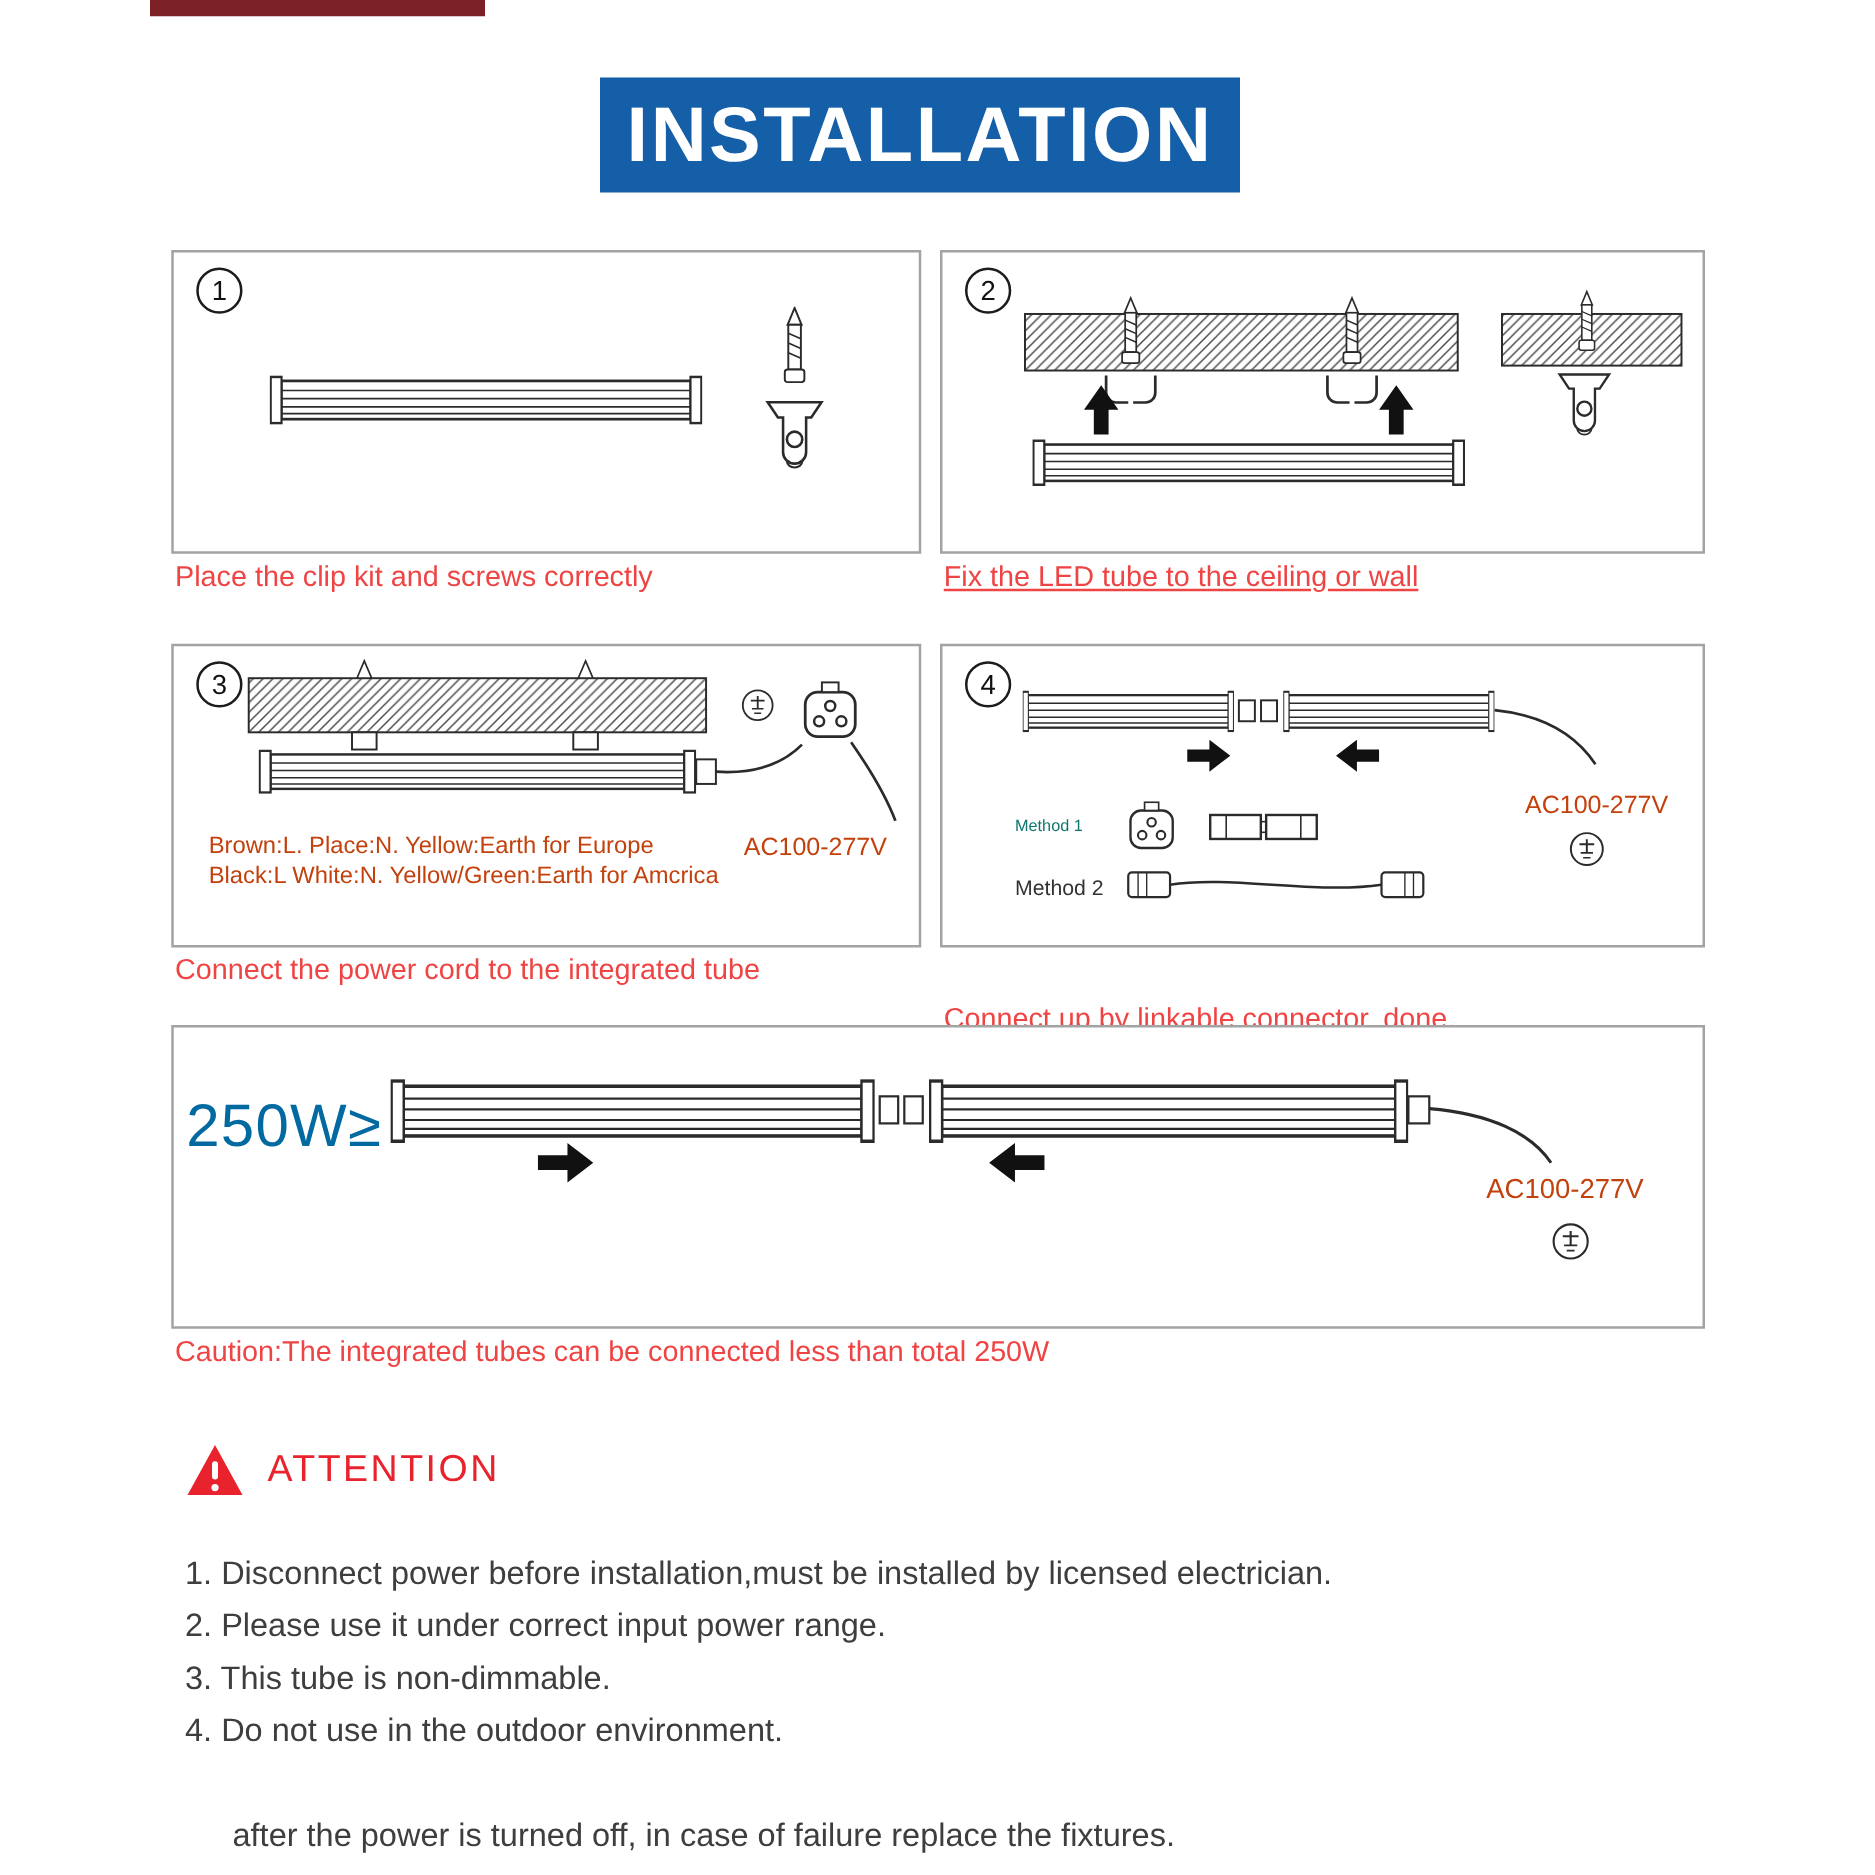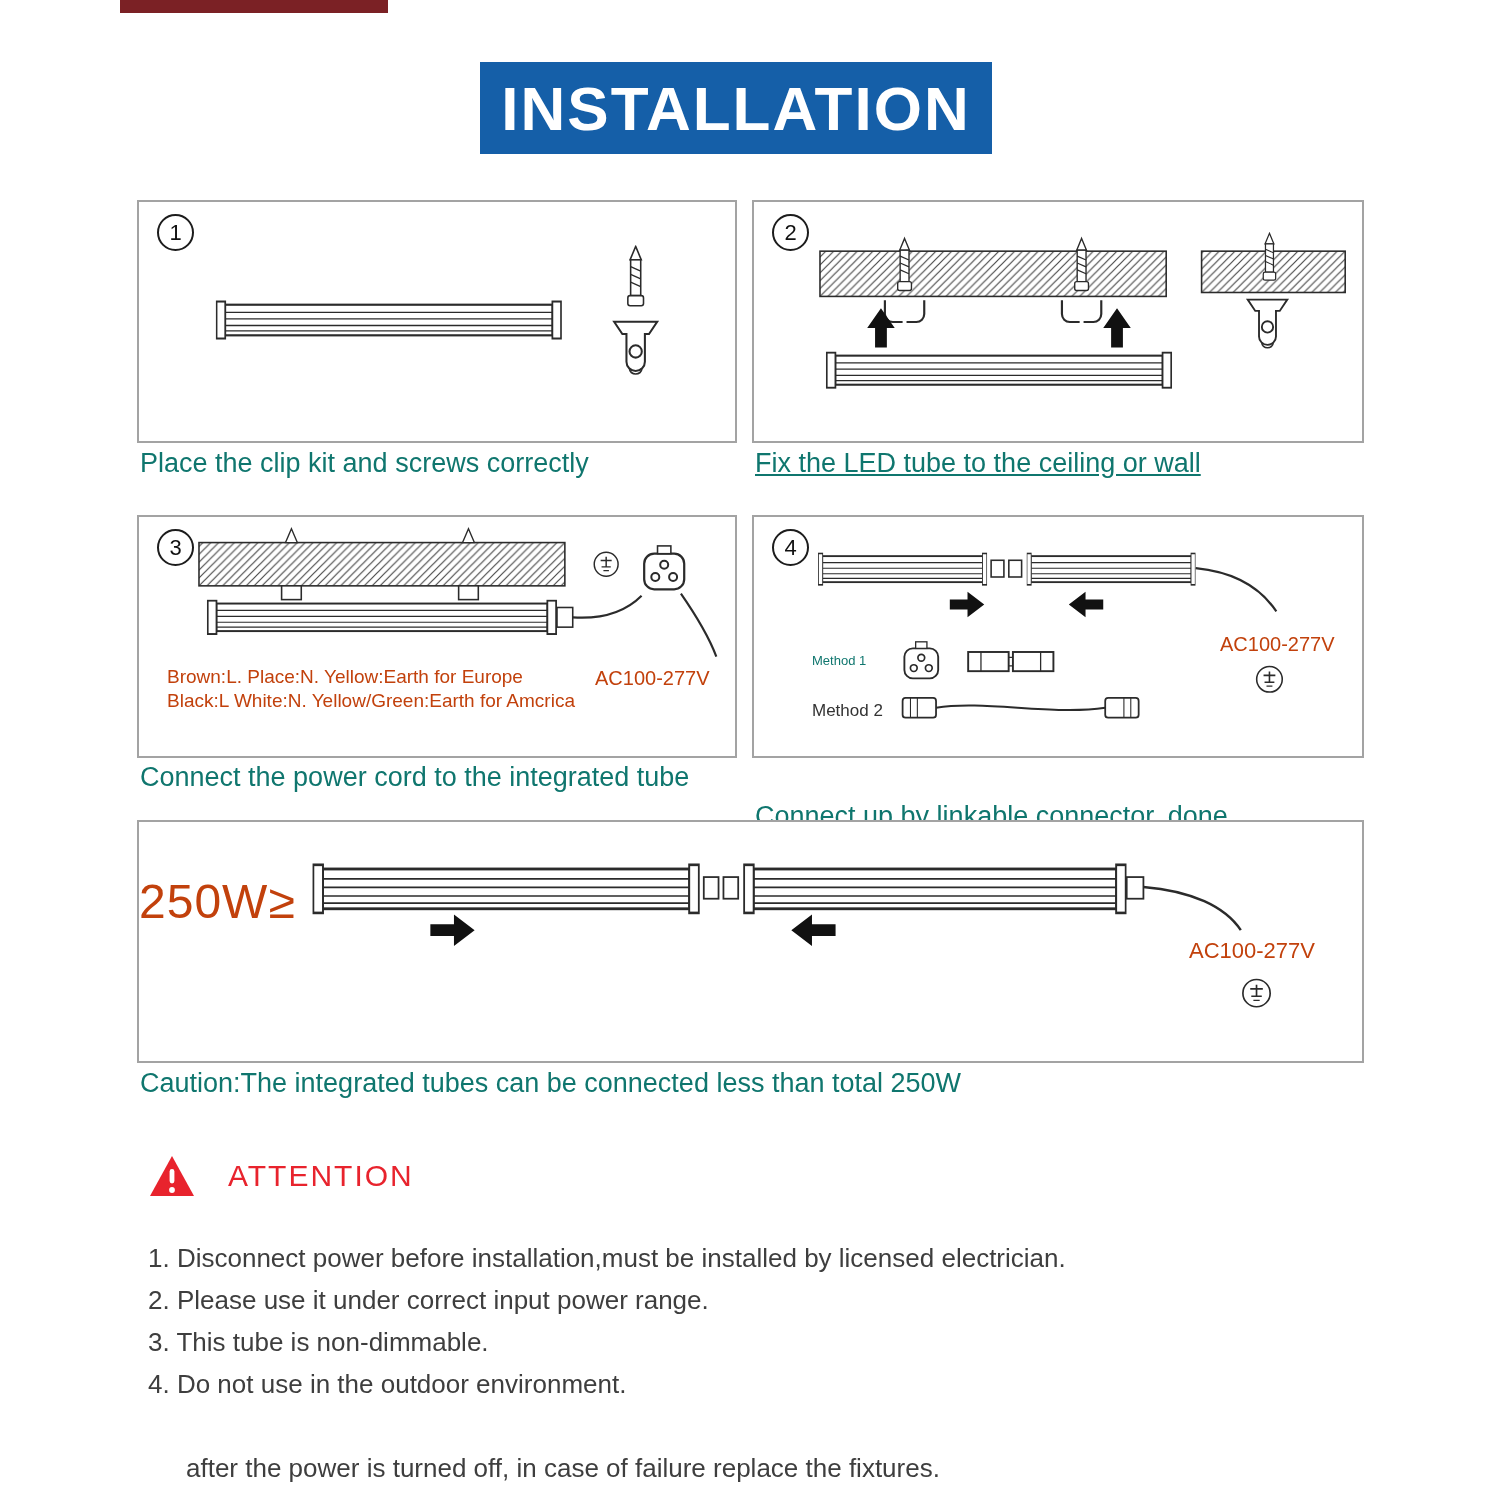--- a/index.html
+++ b/index.html
@@ -23,38 +23,38 @@
   .p4 { left:752px; top:515px;  width:612px;  height:243px; }
   .pw { left:137px; top:820px;  width:1227px; height:243px; }
 
   .stepnum {
     position:absolute; left:18px; top:12px; width:37px; height:37px;
     border:2.5px solid #1c1c1c; border-radius:50%;
     display:flex; align-items:center; justify-content:center;
     font-size:22px; color:#111; z-index:2; background:#fff;
   }
 
-  .caption { position:absolute; font-size:27px; color:#0f766e; }
+  .caption { position:absolute; font-size:23px; color:#ef4444; }
   .c1 { left:140px; top:448px; }
   .c2 { left:755px; top:448px;text-decoration:underline; }
   .c3 { left:140px; top:762px; }
   .c4 { left:755px; top:762px;margin-top:39px; }
   .cw { left:140px; top:1068px; }
 
   .ov { position:absolute; color:#c2410c; white-space:nowrap; }
   .wire1 { left:28px;  top:149px; font-size:19px; }
   .wire2 { left:28px;  top:173px; font-size:19px; }
   .ac3   { left:456px; top:150px; font-size:20px; }
   .m1    { left:58px;  top:136px; font-size:13px; color:#0f766e; }
   .m2    { left:58px;  top:184px; font-size:17px; color:#333; }
   .ac4   { left:466px; top:116px; font-size:20px; }
-  .watt  { left:0;  top:52px;  font-size:48px; color:#c2410c; letter-spacing:1px; }
+  .watt  { left:10px;  top:52px;  font-size:48px; color:#0369a1; letter-spacing:1px; }
   .acw   { left:1050px; top:116px; font-size:22px; }
 
-  .attention-head { position:absolute; left:148px; top:1154px; display:flex; align-items:center; gap:32px; }
+  .attention-head { position:absolute; left:148px; top:1154px; display:flex; align-items:center; gap:18px; }
   .warn-tri { width:48px; height:44px; }
   .attention-title { font-size:30px; letter-spacing:2px; color:#e8232d; }
   .att-item { position:absolute; left:148px; font-size:26px; color:#3e3e3e; white-space:nowrap; }
   .it0 { top:1243px; } .it1 { top:1285px; } .it2 { top:1327px; }
   .it3 { top:1369px; } .it4 { top:1411px; } .it5 { top:1453px; }
   .cont { left:186px; }
 </style>
 </head>
 <body>
 

